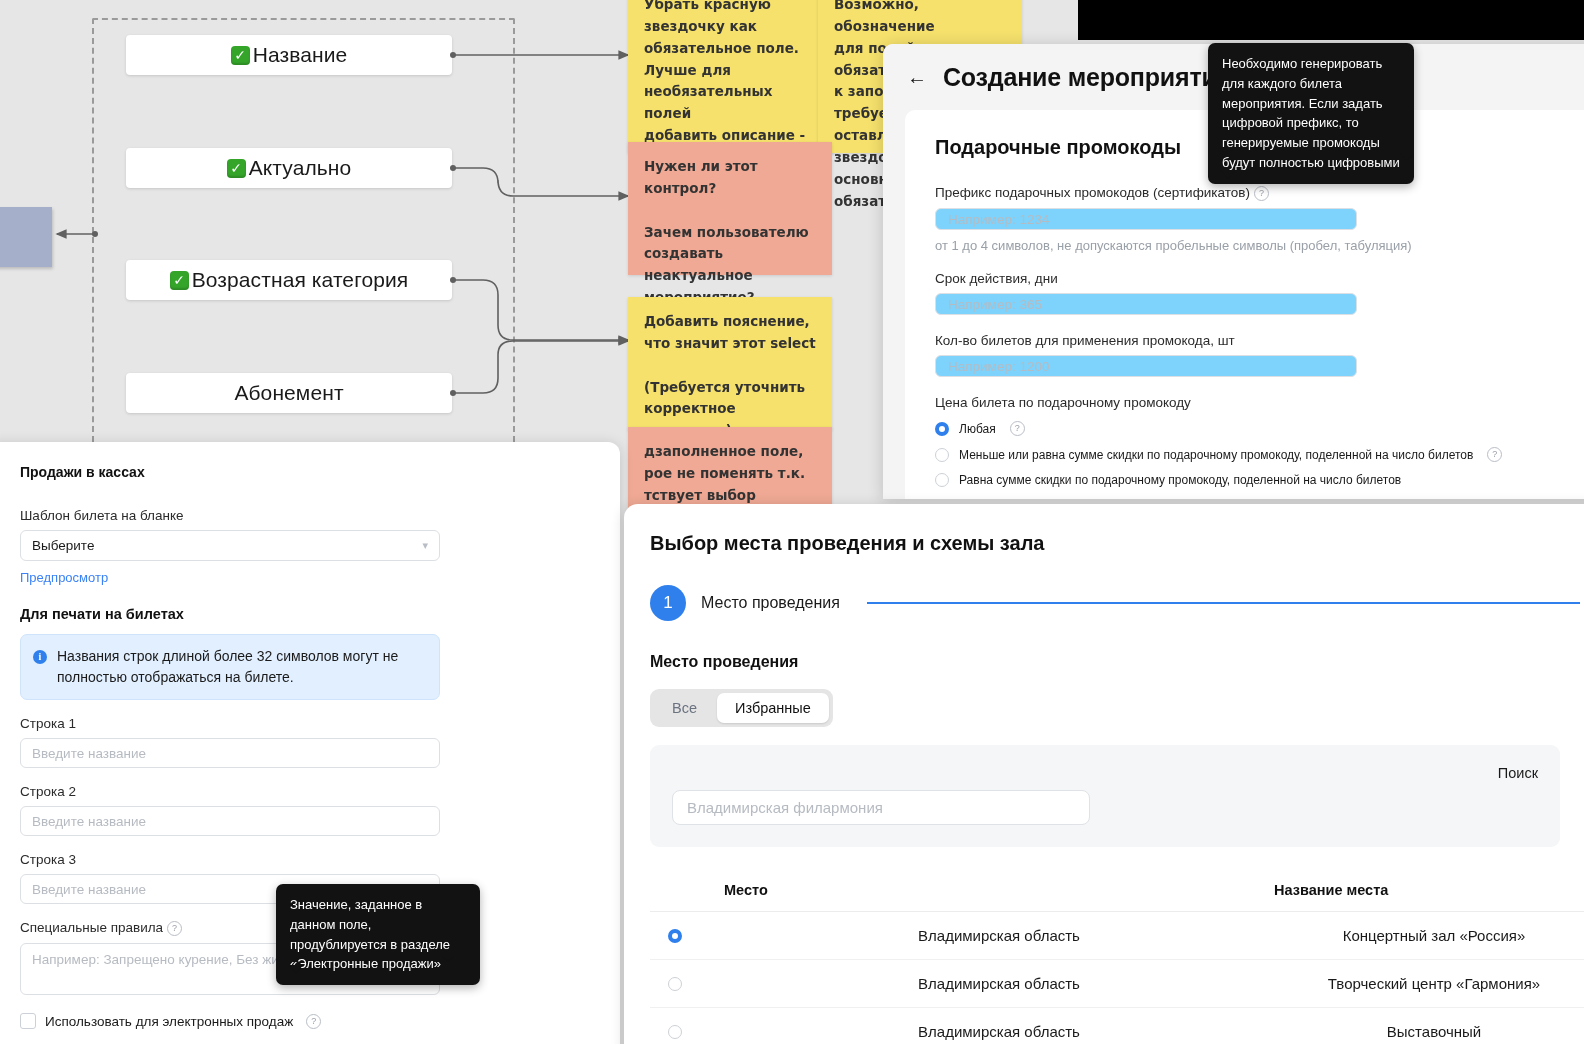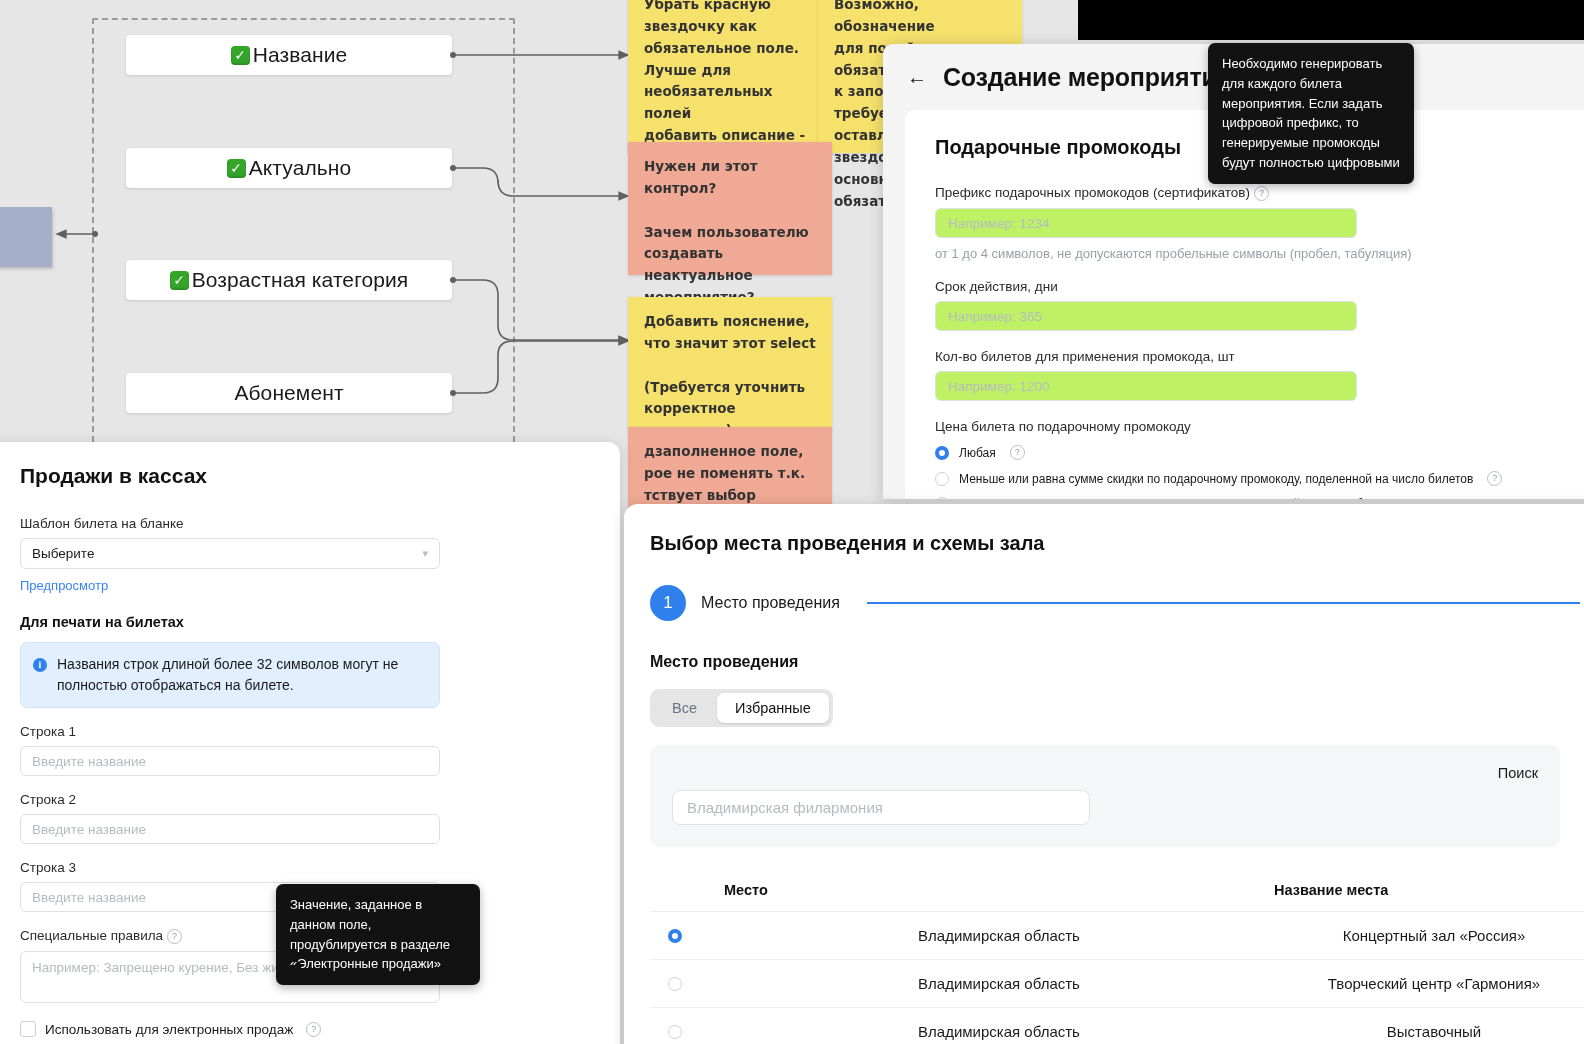--- a/index.html
+++ b/index.html
@@ -50,21 +50,21 @@
   
   .panel {
     position:absolute; background:#ffffff; border-radius:10px;
     box-shadow:0 2px 14px rgba(0,0,0,.16);
     overflow:hidden;
   }
 
   
   #cashier-panel { left:-14px; top:442px; width:634px; height:620px; border-radius:12px; }
   #cashier-panel .inner { padding:22px 22px 0 34px; }
-  .h-title { font-size:21px; font-weight:700; color:#111; margin:0 0 28px 0; }
+  .h-title { font-size:14px; font-weight:700; color:#111; margin:0 0 28px 0; }
   .field-label { font-size:13.5px; color:#2b2b2b; margin:0 0 7px 0; }
   .ti {
     box-sizing:border-box; width:420px; height:30px;
     border:1px solid #dcdfe4; border-radius:6px;
     background:#fff; font-size:13.5px; color:#111;
     padding:0 11px; outline:none; font-family:"Liberation Sans",sans-serif;
   }
   .ti::placeholder { color:#b6bbc2; }
   .select-box {
     box-sizing:border-box; width:420px; height:31px;
@@ -115,22 +115,22 @@
   
   #event-panel { left:883px; top:44px; width:720px; height:455px; border-radius:10px 0 0 0;
      background:#f4f4f5; box-shadow:0 2px 16px rgba(0,0,0,.18); }
   .ep-header { height:66px; display:flex; align-items:center; gap:16px; padding-left:24px; background:#f4f4f5;}
   .back-arrow { font-size:20px; color:#111; line-height:1; cursor:pointer;}
   .ep-title { font-size:25px; font-weight:700; color:#111; letter-spacing:-.2px;}
   .ep-card { margin-left:22px; background:#fff; border-radius:10px 0 0 0; padding:26px 0 0 30px; height:389px; box-sizing:border-box;}
   .ep-h2 { font-size:20px; font-weight:700; color:#111; margin:0 0 26px 0;}
   .ep-label { font-size:13.5px; color:#2b2b2b; margin:0 0 7px 0;}
   .ep-input {
-    box-sizing:border-box; width:422px; height:30px; border:1px solid #dcdfe4;
-    border-radius:6px; background:#bef264; padding:0 12px; font-size:13.5px;
+    box-sizing:border-box; width:422px; height:22px; border:1px solid #dcdfe4;
+    border-radius:6px; background:#7dd3fc; padding:0 12px; font-size:13.5px;
     color:#111; outline:none; font-family:"Liberation Sans",sans-serif;
   }
   .ep-input::placeholder { color:#b6bbc2; }
   .ep-hint { font-size:13px; color:#9aa0a8; margin:8px 0 0 0;}
   .ep-field { margin-bottom:18px; }
   .radio-row { display:flex; align-items:center; gap:10px; margin-bottom:11px; }
   .radio { width:14px;height:14px;border-radius:50%;border:1.5px solid #ccd1d8;background:#fff;
     box-sizing:border-box; flex:0 0 auto;}
   .radio.on { border:4px solid #2f80ed; background:#fff; }
   .radio-label { font-size:12px; color:#1a1a1a; }

